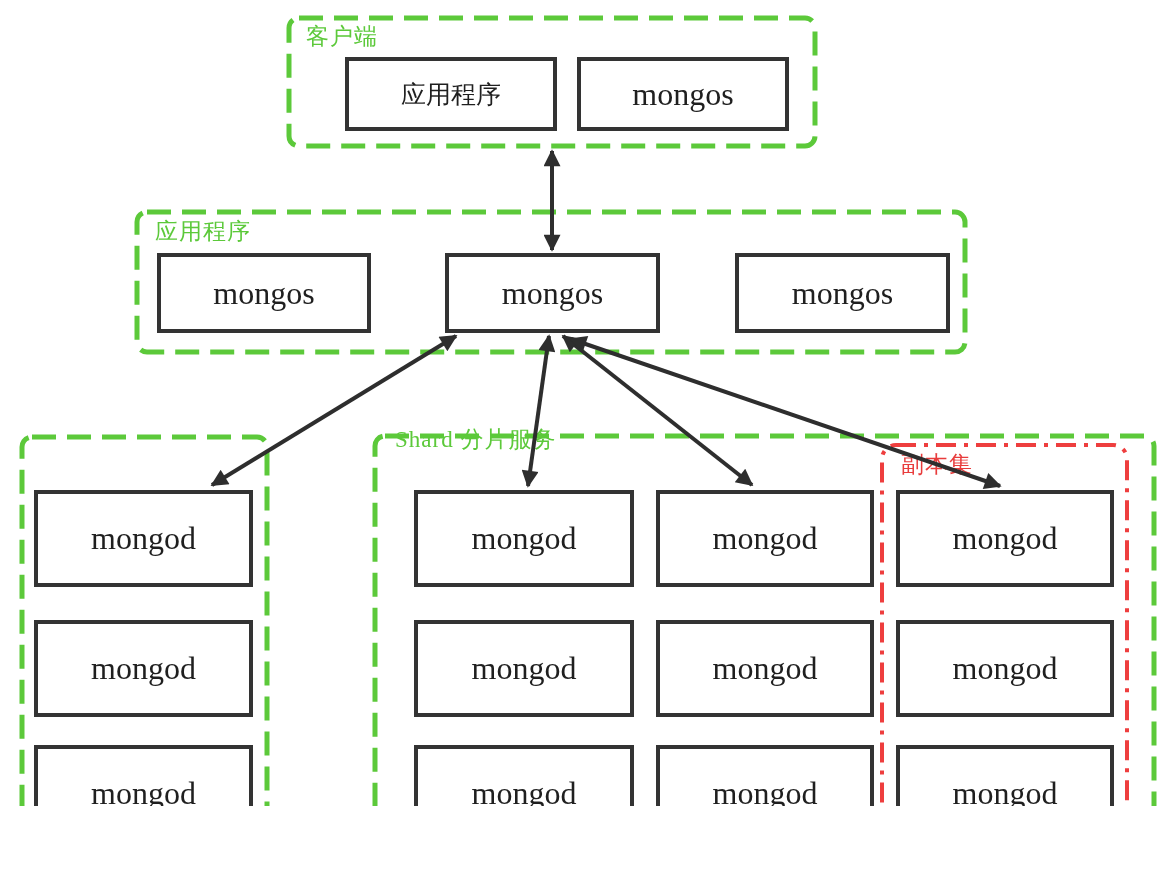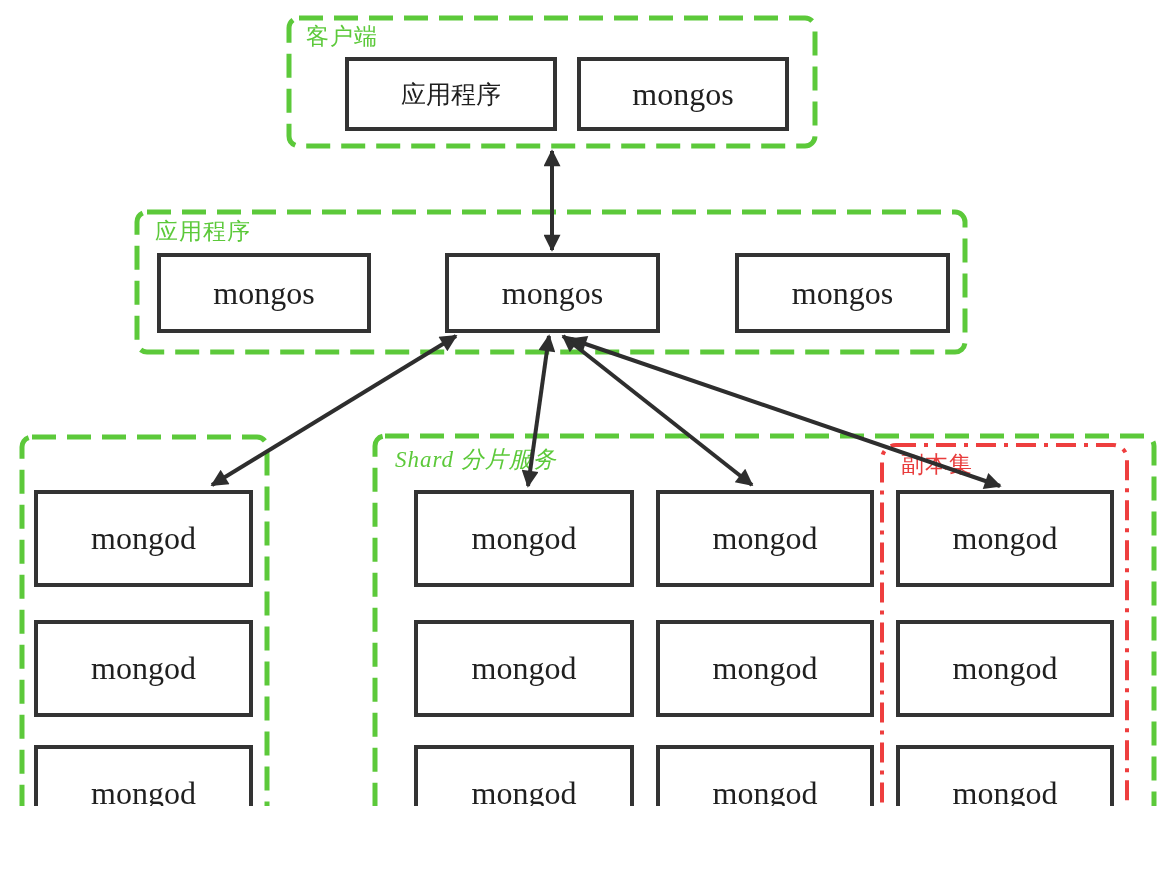--- a/index.html
+++ b/index.html
@@ -42,21 +42,21 @@
   <svg id="border-layer" class="layer" width="1172" height="882">
     <rect class="grp-rect" x="289" y="18" width="526" height="128" rx="10" stroke-dasharray="24 11"></rect>
     <rect class="grp-rect" x="137" y="212" width="828" height="140" rx="10" stroke-dasharray="24 11"></rect>
     <rect class="grp-rect" x="22" y="437" width="245" height="425" rx="10" stroke-dasharray="24 11"></rect>
     <rect class="grp-rect" x="375" y="436" width="779" height="433" rx="10" stroke-dasharray="24 11"></rect>
     <rect class="grp-rect red" x="882" y="445" width="245" height="410" rx="14" stroke-dasharray="20 8 4 8"></rect>
   </svg>
 
   <div class="group-label" style="left:306px;top:24px;">客户端</div>
   <div class="group-label" style="left:155px;top:219px;">应用程序</div>
-  <div class="group-label" style="left:395px;top:447px;font-style:italic;">Shard 分片服务</div>
+  <div class="group-label" style="left:395px;top:427px;">Shard 分片服务</div>
   <div class="group-label red" style="left:901px;top:452px;">副本集</div>
 
   <div class="node cn" style="left:309px;top:57px;width:212px;height:74px;margin-left:36px;">应用程序</div>
   <div class="node" style="left:577px;top:57px;width:212px;height:74px;">mongos</div>
 
   <div class="node" style="left:157px;top:253px;width:214px;height:80px;">mongos</div>
   <div class="node" style="left:445px;top:253px;width:215px;height:80px;">mongos</div>
   <div class="node" style="left:735px;top:253px;width:215px;height:80px;">mongos</div>
 
   <div class="node" style="left:34px;top:490px;width:219px;height:97px;">mongod</div>

